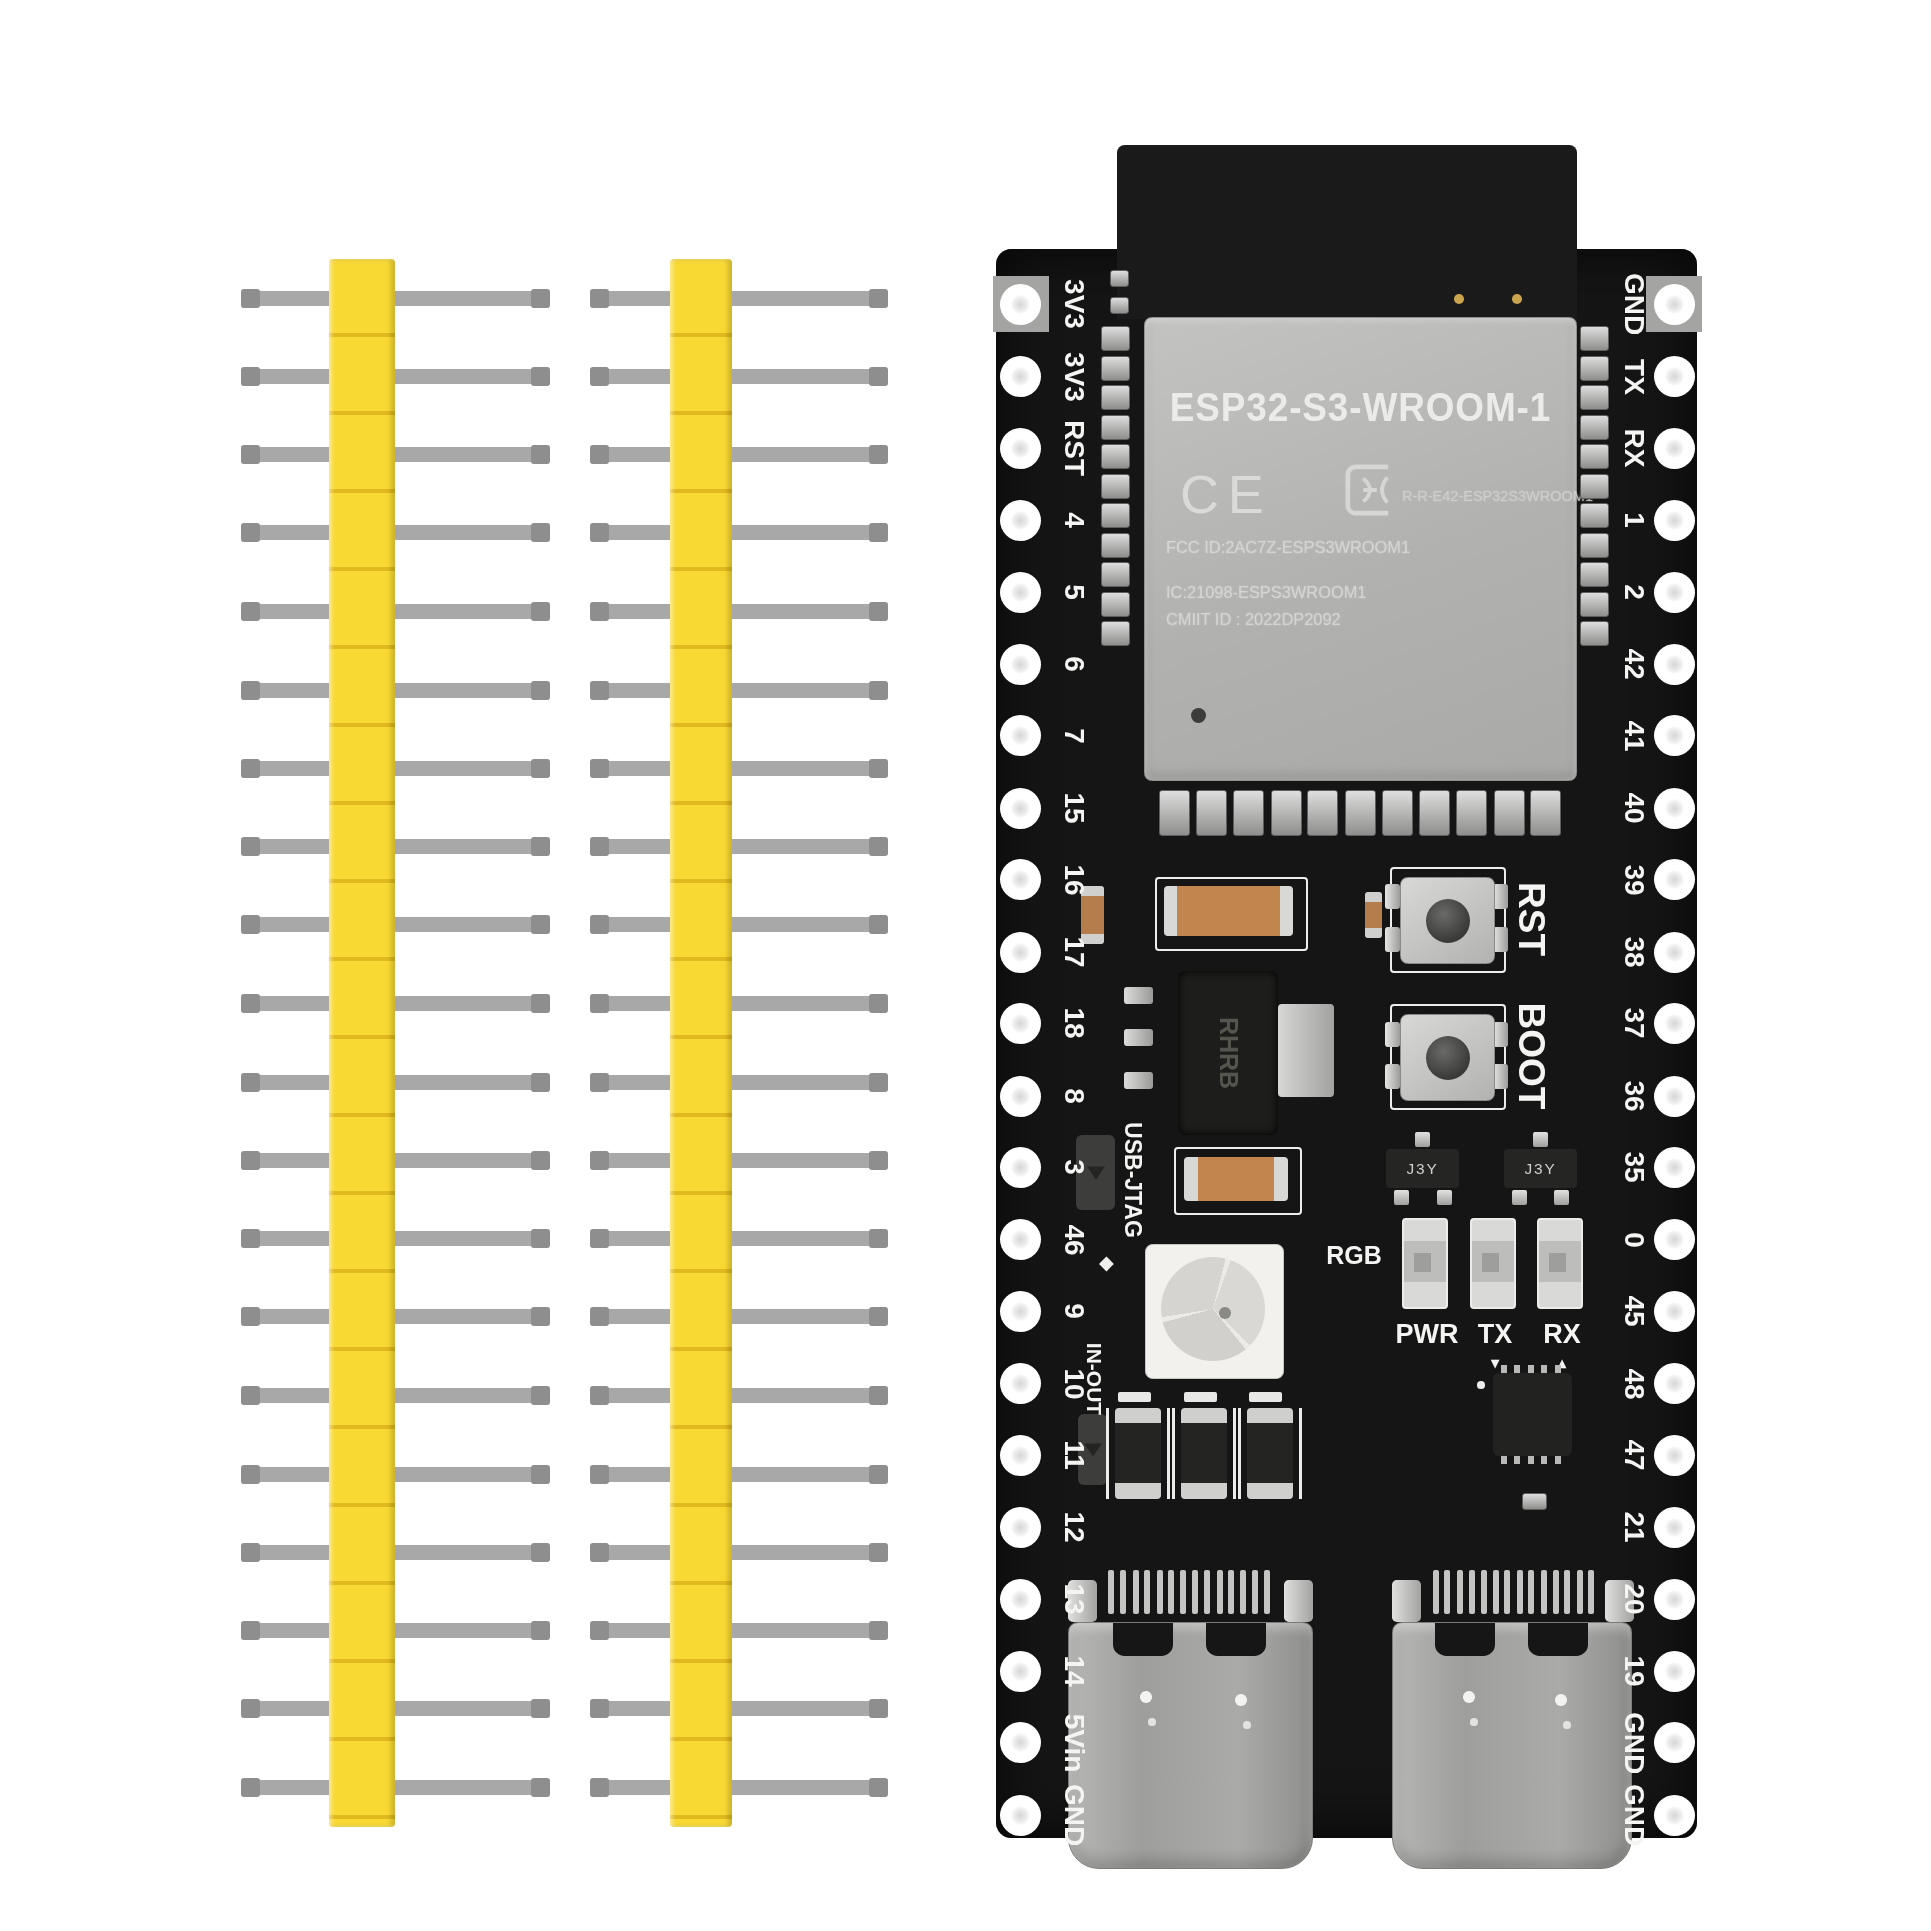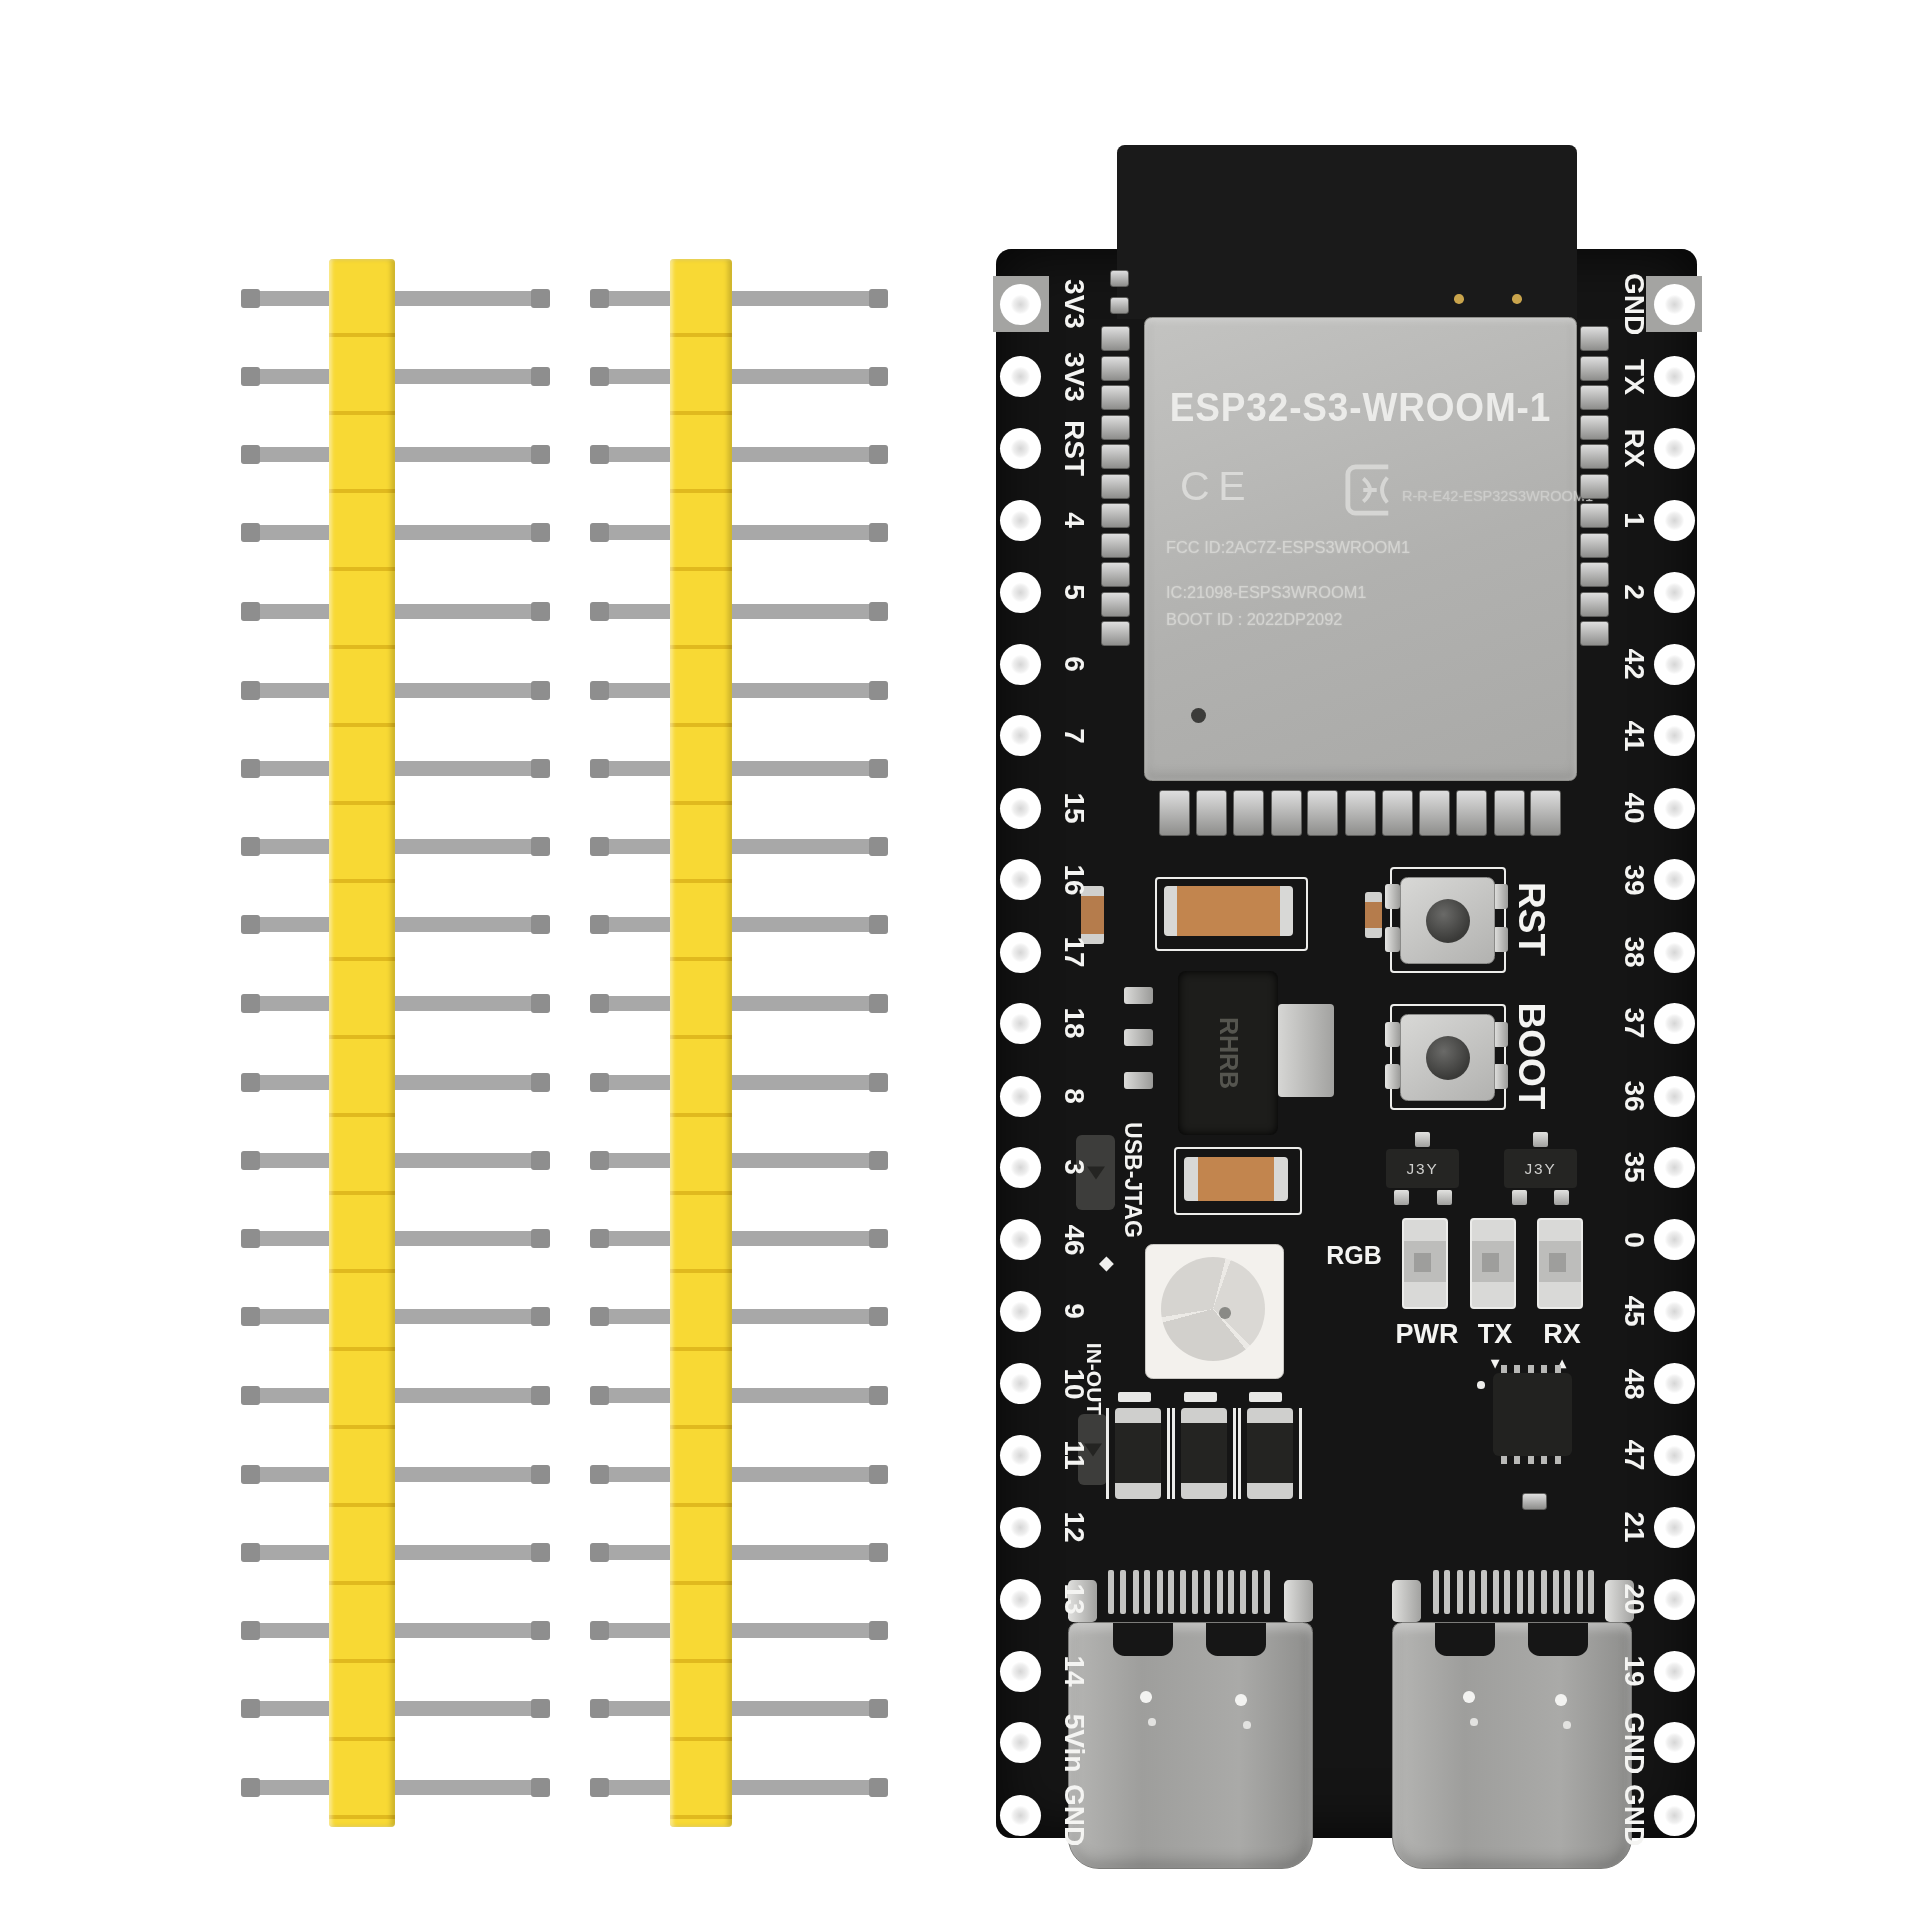--- a/index.html
+++ b/index.html
@@ -23,21 +23,21 @@
        box-shadow:inset 0 0 58px rgba(0,0,0,.8);}
   .antenna{left:1117px;top:145px;width:460px;height:174px;background:#1a1a1a;border-radius:7.7px 7.7px 0 0;}
   .gdot{width:9.7px;height:9.7px;border-radius:50%;background:#c9a44c;}
 
   .module{left:1144px;top:317px;width:431px;height:462px;
           background:linear-gradient(160deg,#c3c3c1,#b1b1af 55%,#a9a9a7);
           border:1.9px solid #90908c;border-radius:7.7px;
           box-shadow:inset 0 1.9px 7.7px rgba(255,255,255,.35), inset 0 -5.8px 11.6px rgba(0,0,0,.12);}
   .mtitle{position:absolute;left:0;top:66px;width:100%;text-align:center;
           font-size:41px;font-weight:700;letter-spacing:1px;color:#ebebe9;transform:scaleX(.9);}
-  .ce{position:absolute;left:35px;top:145px;font-size:41px;letter-spacing:8.7px;color:#dadad8;font-weight:400;}
+  .ce{position:absolute;left:35px;top:145px;font-size:54px;letter-spacing:8.7px;color:#dadad8;font-weight:400;}
   .kctext{position:absolute;left:257px;top:170px;font-size:14.5px;color:#d2d2d0;white-space:nowrap;
           opacity:.85;text-shadow:0 0 1.9px rgba(210,210,208,.8);}
   .mline{position:absolute;left:21px;font-size:16.4px;color:#dcdcd9;opacity:.82;white-space:nowrap;
          text-shadow:0 0 1.9px rgba(220,220,217,.7);}
   .pin1dot{position:absolute;left:46px;top:390px;width:15.4px;height:15.4px;border-radius:50%;background:#3c3c3a;}
 
   .mpad{position:absolute;background:linear-gradient(180deg,#dedede,#8e8e8c);border:1px solid #5f5f5d;border-radius:2.9px;}
   .hole{position:absolute;width:41px;height:41px;border-radius:50%;
         background:radial-gradient(circle,#d6d6d6 0%,#efefef 24%,#ffffff 34%,#ffffff 76%,#c2c2c2 92%,#9a9a9a 100%);}
   .sq{position:absolute;width:56px;height:56px;background:#a4a4a2;}
@@ -125,21 +125,21 @@
   <div class="abs module">
     <div class="mtitle">ESP32-S3-WROOM-1</div>
     <div class="ce">CE</div>
     <svg class="abs" style="left:199px;top:143px" width="52" height="58" viewBox="0 0 54 60">
       <path d="M46 6 H12 a8 8 0 0 0 -8 8 v32 a8 8 0 0 0 8 8 h34" fill="none" stroke="#d6d6d4" stroke-width="5"></path>
       <path d="M20 18 q14 12 0 24 M20 30 h14 M45 17 q-11 13 0 26" fill="none" stroke="#d6d6d4" stroke-width="4"></path>
     </svg>
     <div class="kctext">R-R-E42-ESP32S3WROOM1</div>
     <div class="mline" style="top:220px">FCC ID:2AC7Z-ESPS3WROOM1</div>
     <div class="mline" style="top:265px">IC:21098-ESPS3WROOM1</div>
-    <div class="mline" style="top:292px">BOOT ID : 2022DP2092</div>
+    <div class="mline" style="top:292px">CMIIT ID : 2022DP2092</div>
     <div class="pin1dot"></div>
   </div>
 
   <div class="skbox" style="left:1390px;top:867px;width:112px;height:102px"></div>
   <div class="blead" style="left:1385px;top:884px"></div>
   <div class="blead" style="left:1385px;top:927px"></div>
   <div class="blead" style="left:1493px;top:884px"></div>
   <div class="blead" style="left:1493px;top:927px"></div>
   <div class="btn" style="left:1400px;top:877px">
       <span class="btncap"></span>

